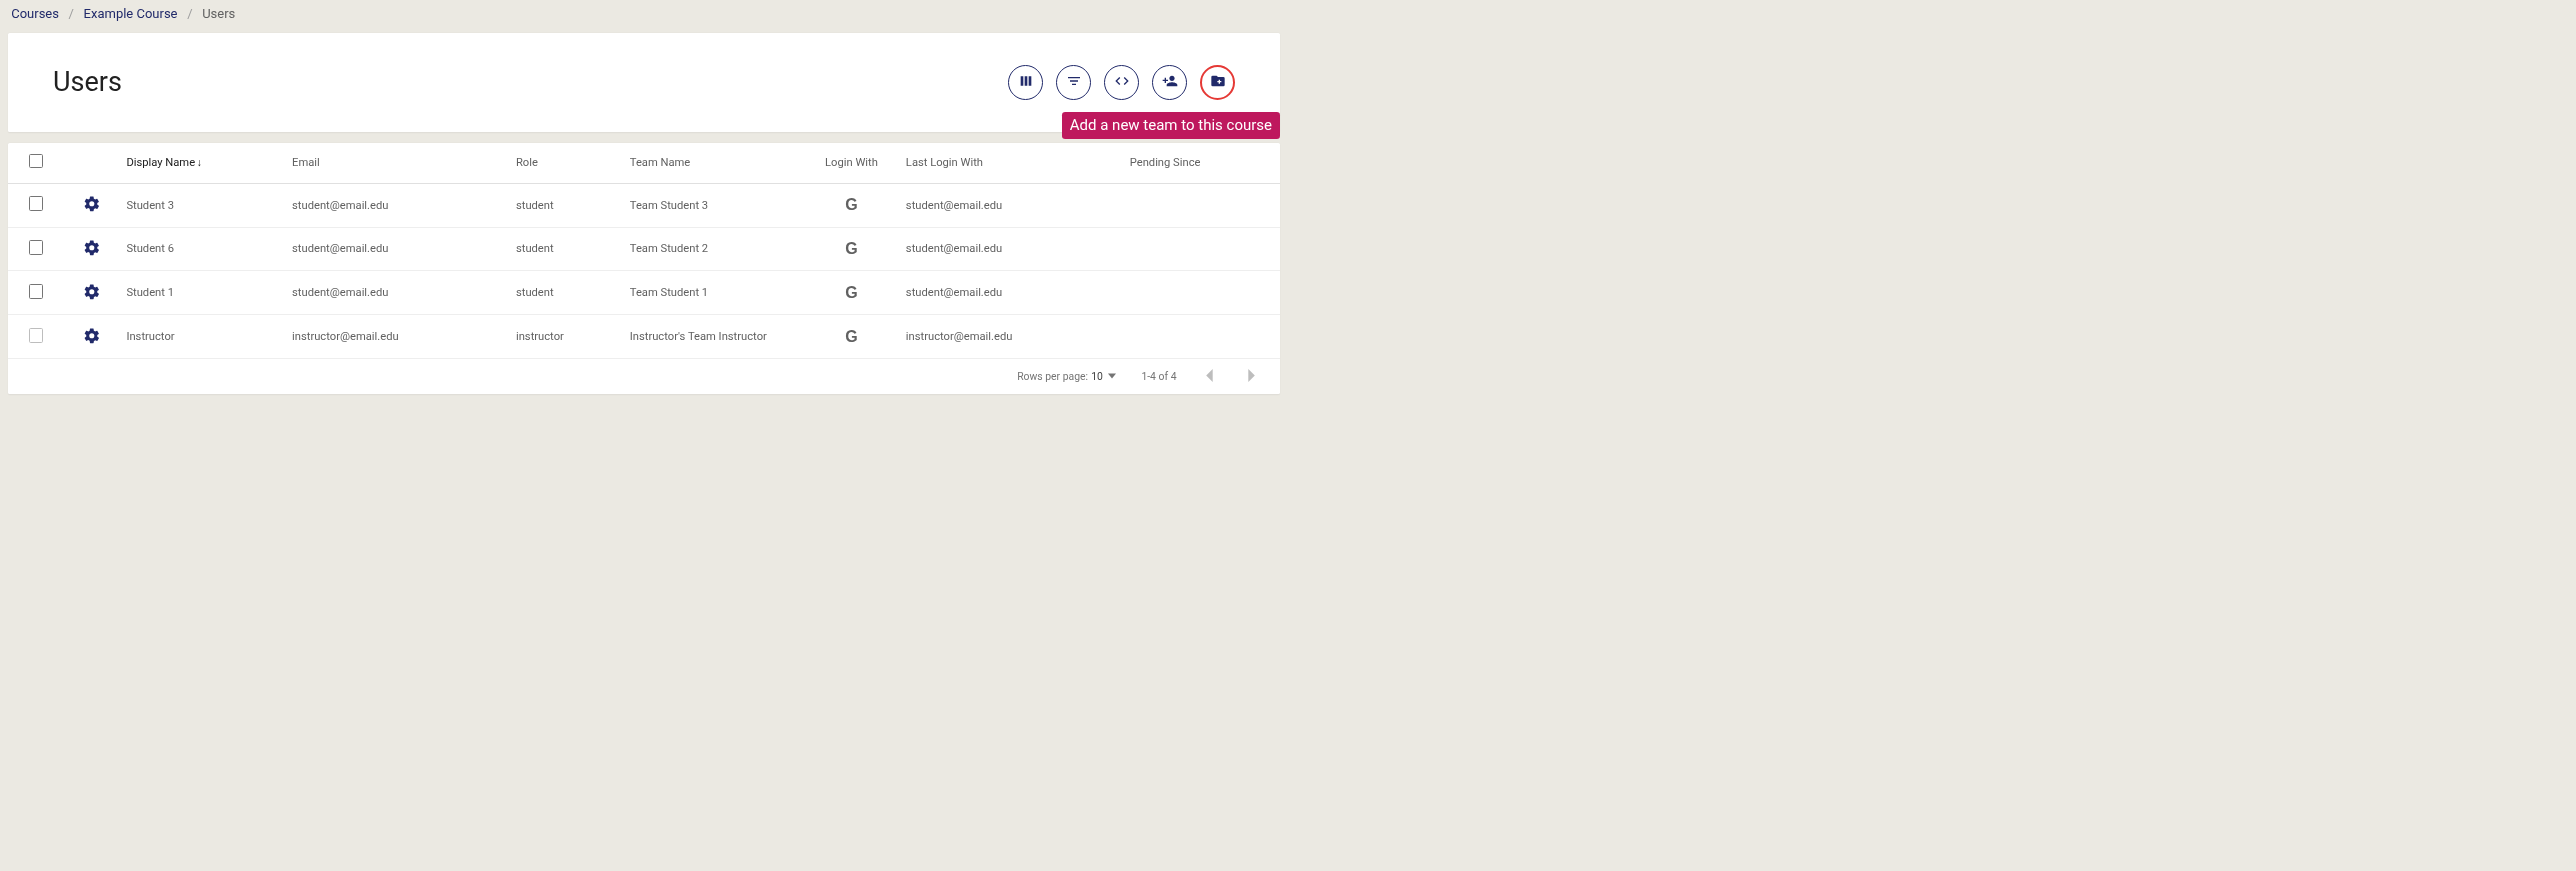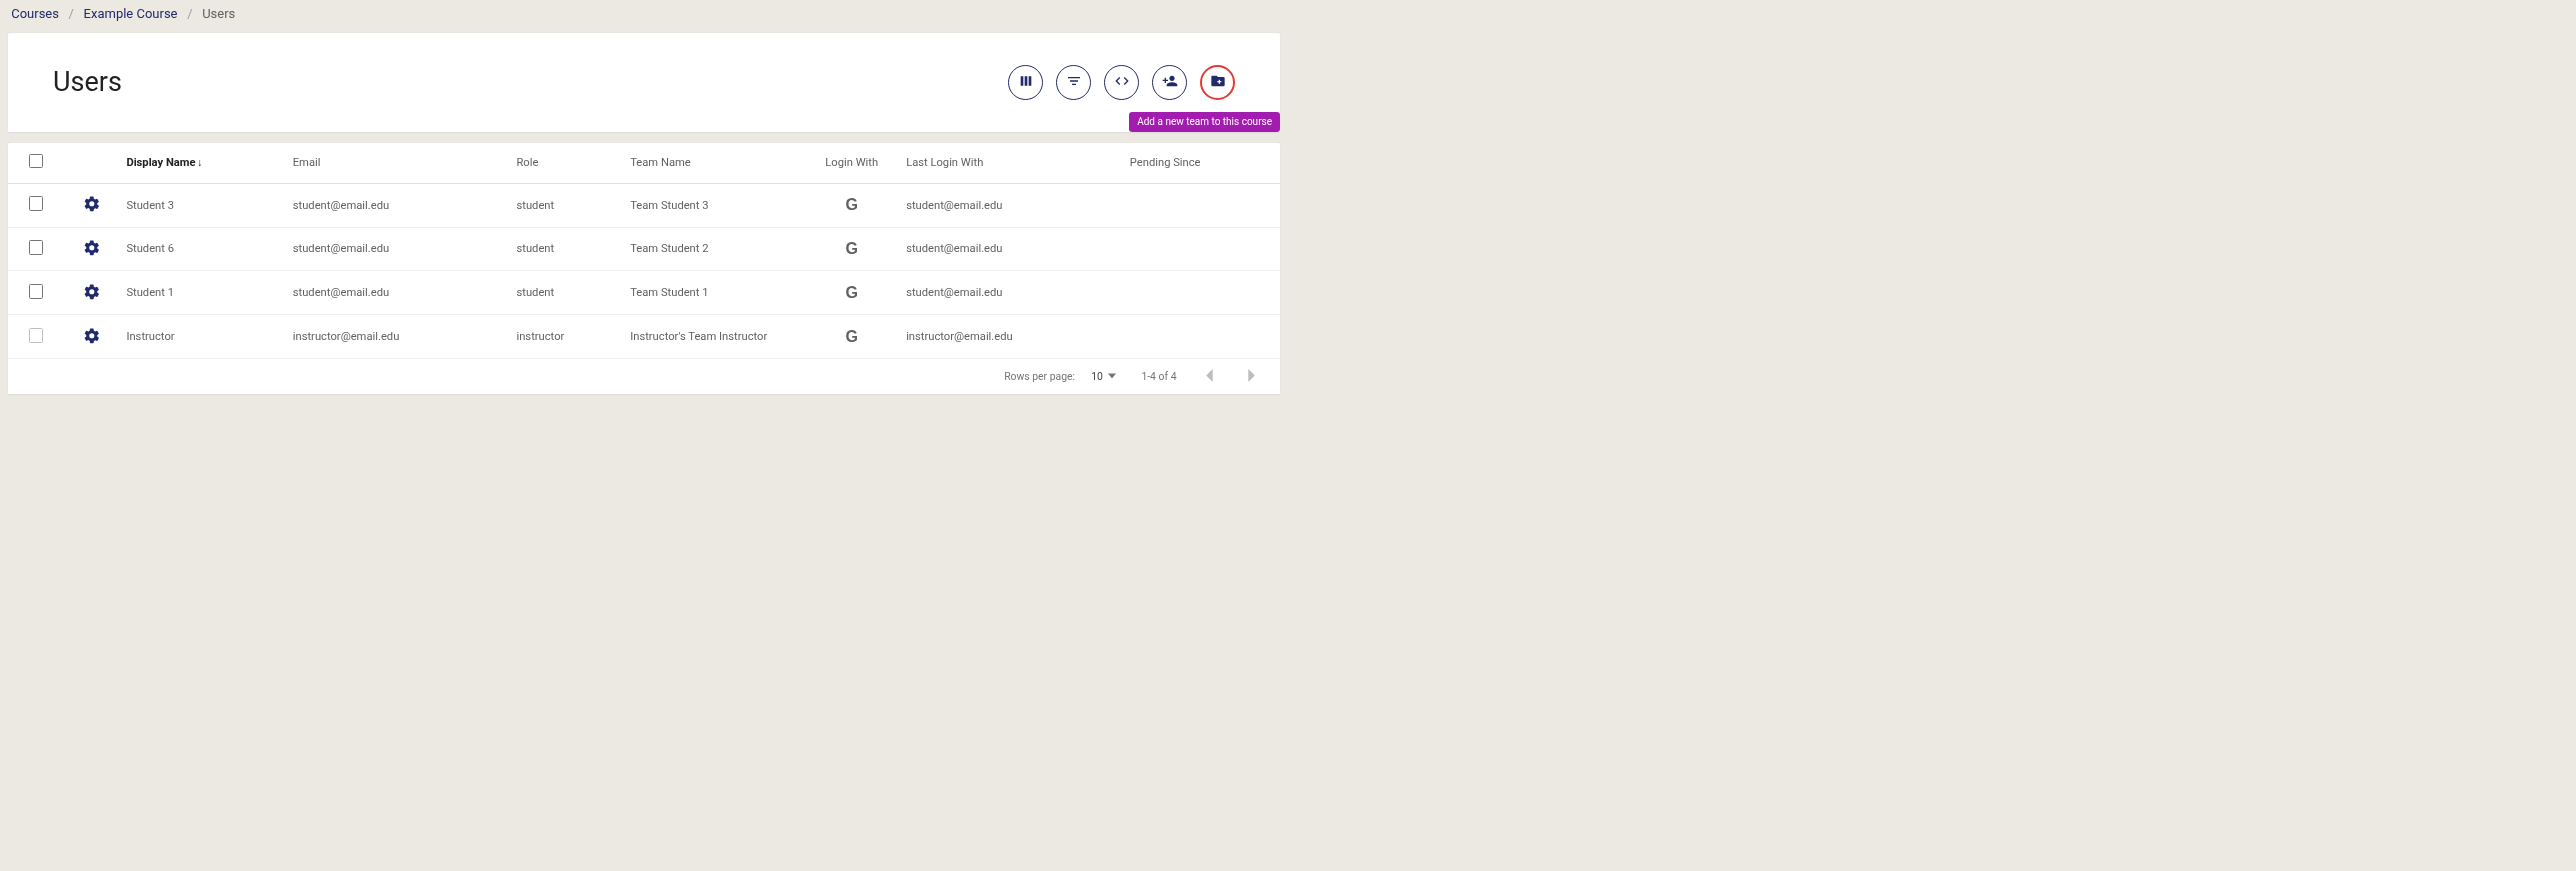--- a/index.html
+++ b/index.html
@@ -54,39 +54,39 @@
   cursor: pointer;
 }
 .icon-btn.highlighted {
   border: 2.4px solid #e53935;
 }
 .icon-btn svg { width: 16px; height: 16px; fill: #212a6a; }
 .tooltip {
   position: absolute;
   top: 47px;
   right: -45px;
-  background: #a21caf;
+  background: #be185d;
   color: #fff;
-  font-size: 10px;
+  font-size: 15px;
   padding: 4.8px 8px;
   border-radius: 3.2px;
   white-space: nowrap;
 }
 
 .table-card { padding: 0; }
 table { width: 100%; border-collapse: collapse; }
 th, td {
   text-align: left;
   padding: 11.2px 6.4px;
   font-size: 11.2px;
   color: #616161;
   vertical-align: middle;
 }
 th { font-weight: 400; }
-th.sortable { color: #212121; font-weight: 700; cursor: pointer; }
+th.sortable { color: #212121; font-weight: 400; cursor: pointer; }
 thead tr { border-bottom: 0.8px solid #e0e0e0; }
 tbody tr { border-bottom: 0.8px solid #eeeeee; }
 tbody tr:last-child { border-bottom: 0.8px solid #eeeeee; }
 td.col-cb, th.col-cb { width: 56px; text-align: center; }
 td.col-gear, th.col-gear { width: 56px; text-align: center; }
 .col-login { width: 96px; text-align: center; }
 .checkbox {
   width: 14.4px; height: 14.4px;
   border: 1.6px solid #757575;
   border-radius: 1.6px;
@@ -100,21 +100,21 @@
 
 .pagination {
   display: flex;
   align-items: center;
   justify-content: flex-end;
   gap: 22.5px;
   padding: 8px 19px;
   font-size: 10.4px;
   color: #757575;
 }
-.rpp { display: flex; align-items: center; gap: 13px; }
+.rpp { display: flex; align-items: center; }
 .rpp-select {
   display: flex; align-items: center; gap: 4.8px;
   color: #424242; cursor: pointer;
   padding: 1.6px 3.2px;
   border-bottom: 0.8px solid transparent;
 }
 .rpp-select svg { width: 8px; height: 8px; fill: #757575; }
 .pg-arrows { display: flex; gap: 24px; }
 .pg-btn { width: 19px; height: 19px; display:flex; align-items:center; justify-content:center; cursor:pointer; }
 .pg-btn svg { width: 8px; height: 13px; fill: #bdbdbd; }

